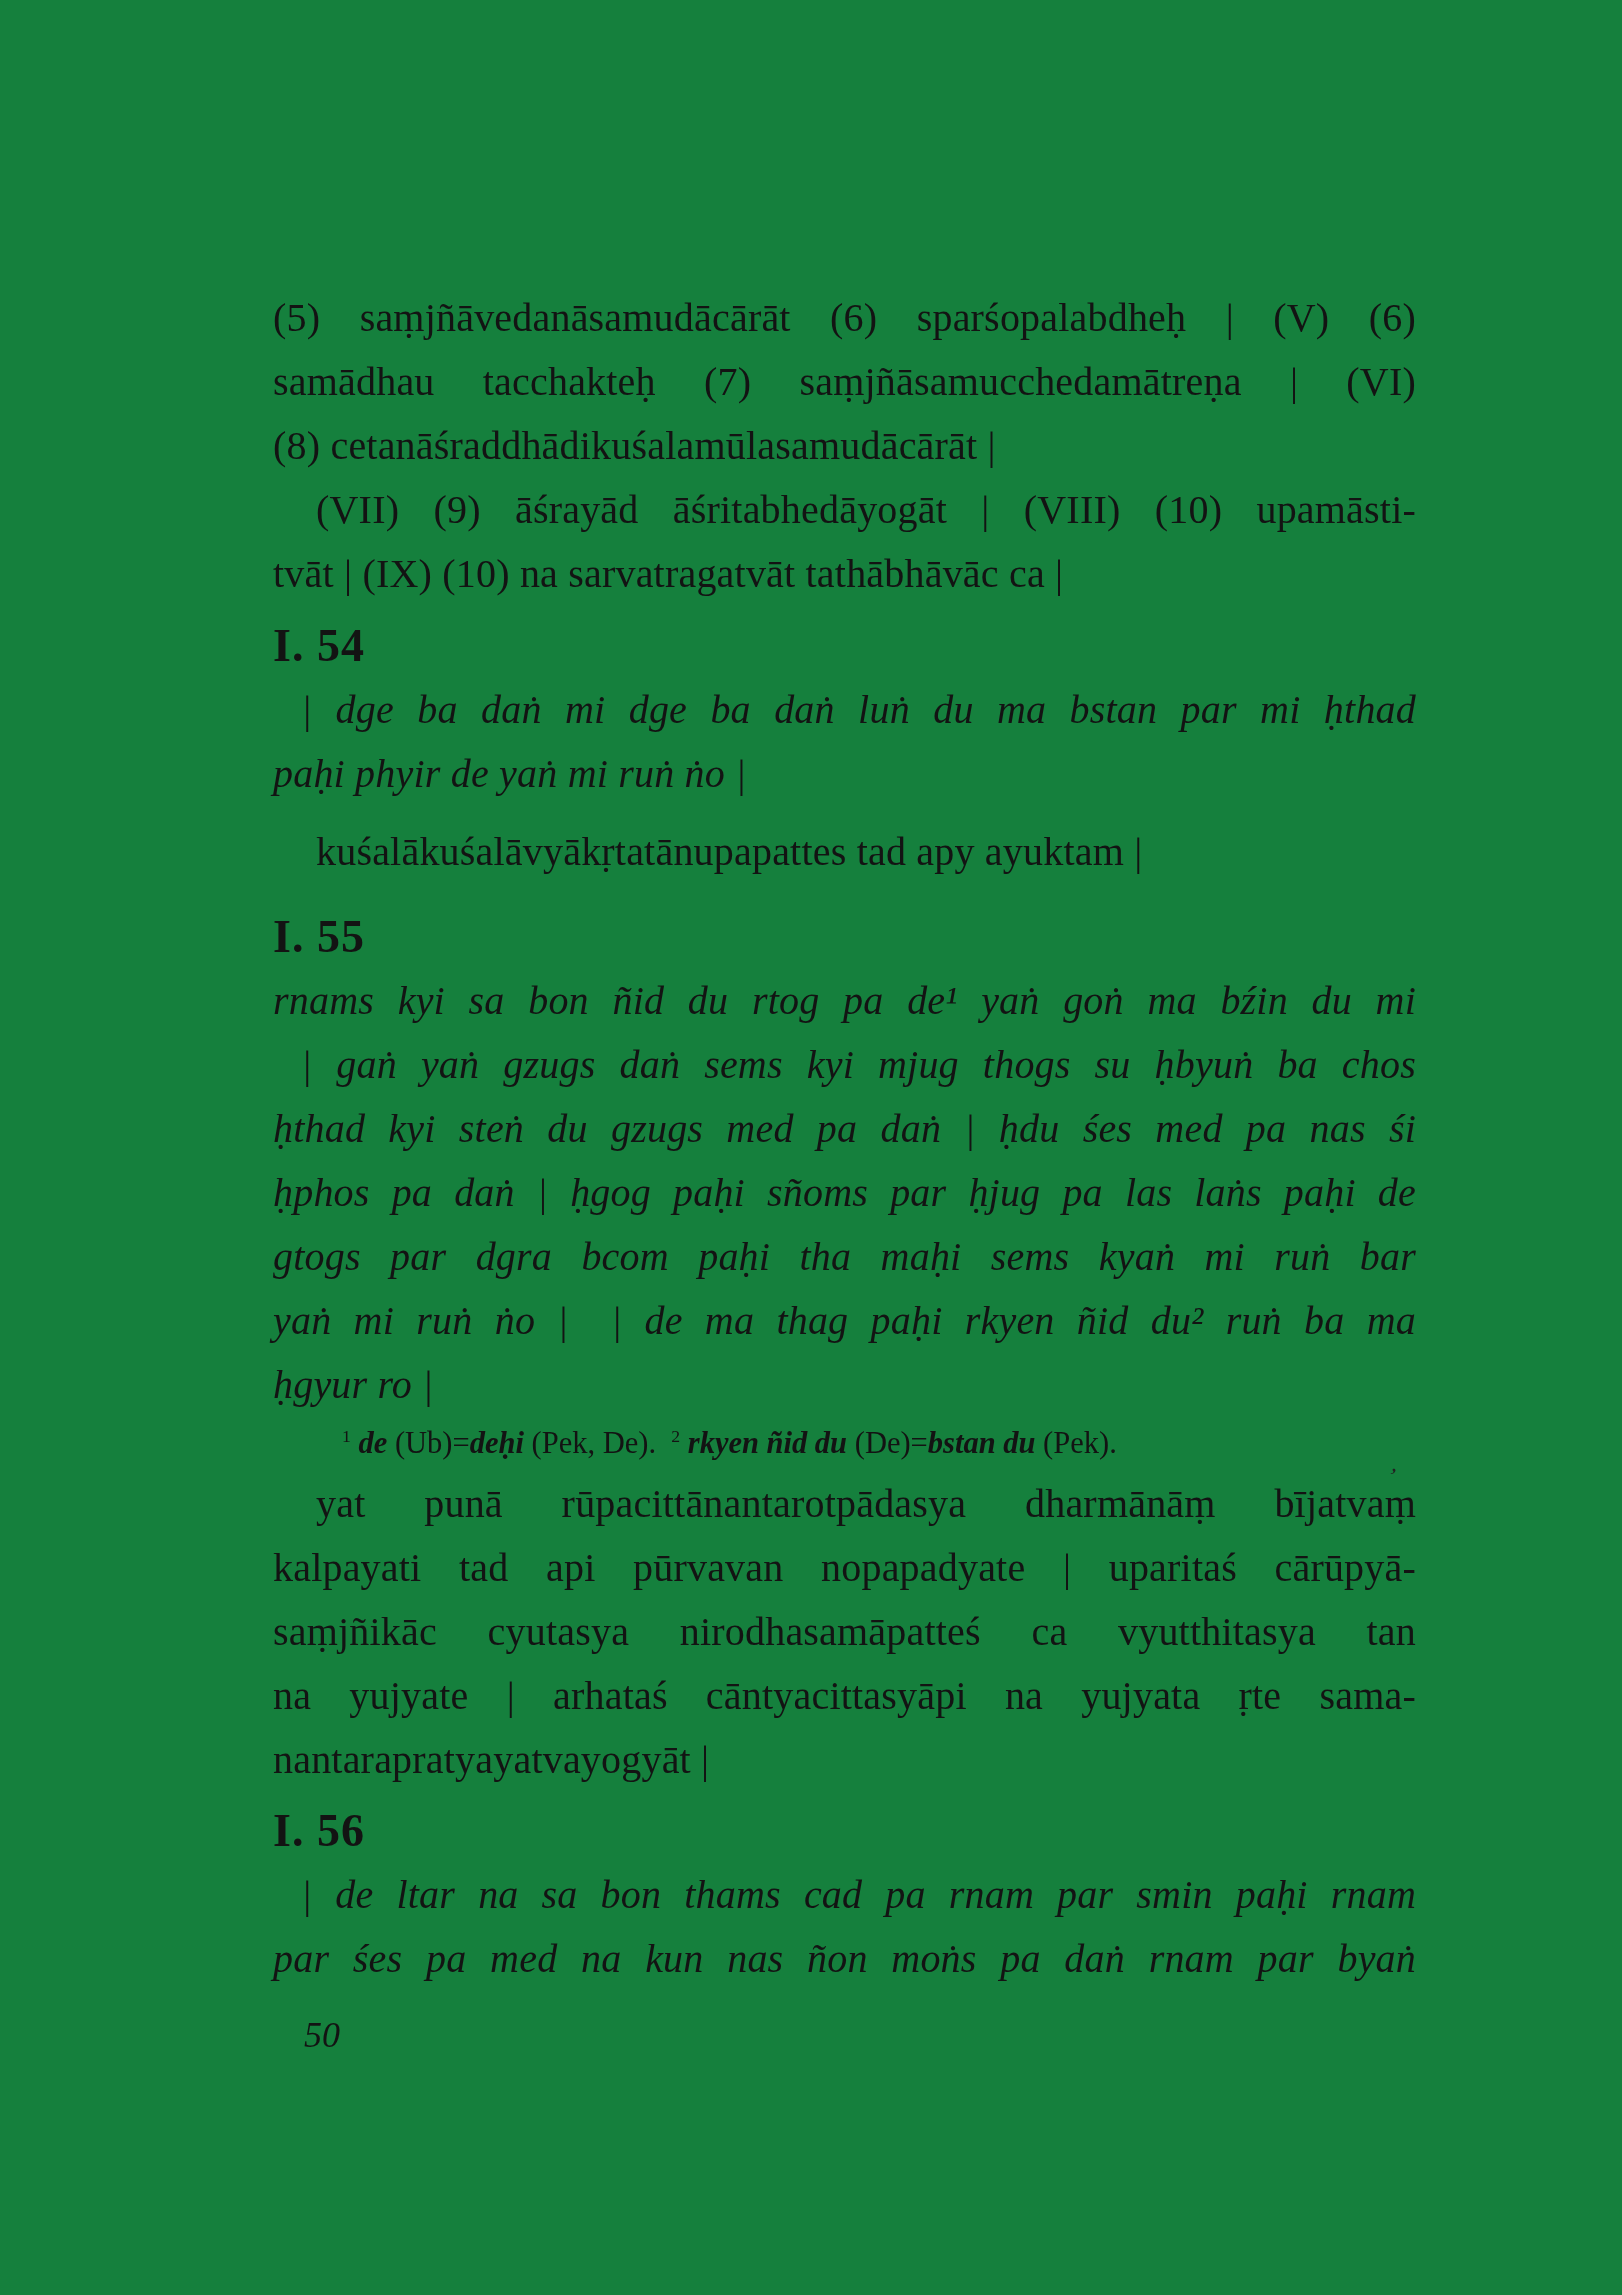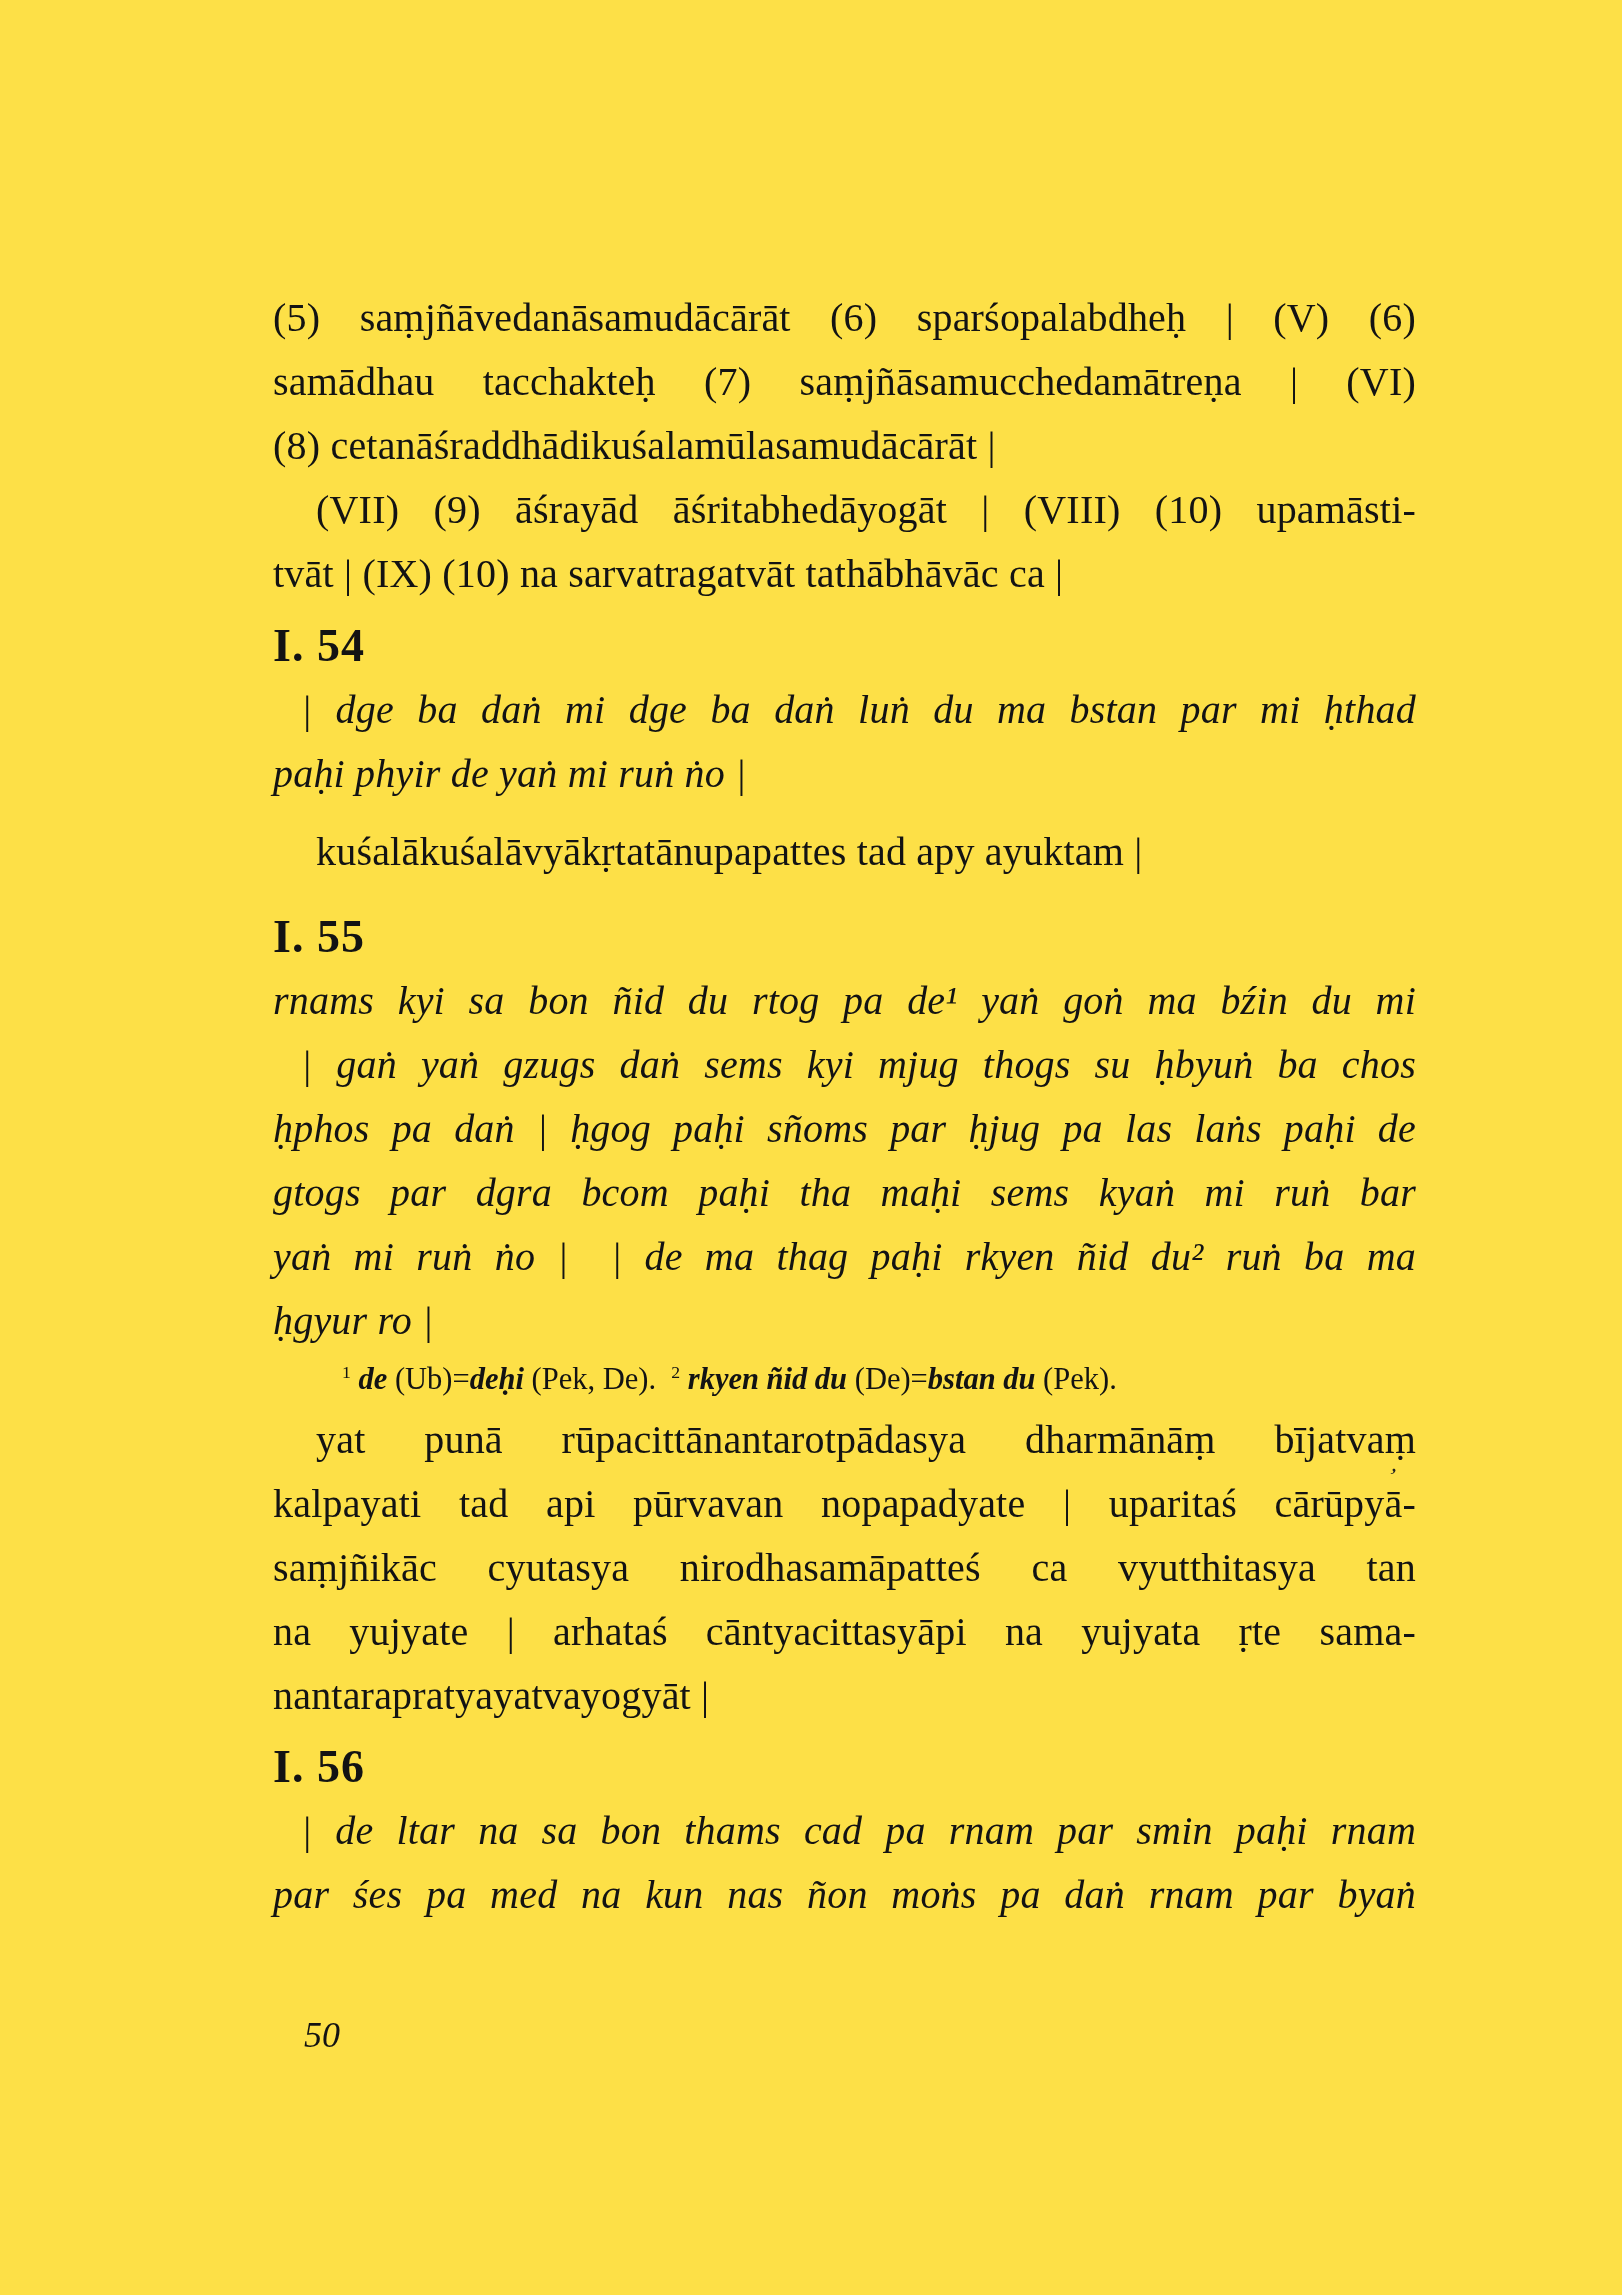--- a/index.html
+++ b/index.html
@@ -2,21 +2,21 @@
 <html style="font-size:11px"><head>
 <meta charset="utf-8">
 <title>Document</title>
 <style>
   html,body{margin:0;padding:0;background:#e8e8e8;}
   .page{
     position:relative;
     width:1622px;
     height:2295px;
     margin:0 auto;
-    background:#fde047;
+    background:#15803d;
     color:#131313;
     font-family:"Liberation Serif", serif;
     overflow:hidden;
   }
   .text-block{
     position:absolute;
     left:273px;
     top:286px;
     width:1143px;
   }
@@ -98,20 +98,21 @@
 
     <div class="mt20">
       <div class="ln ind">kuśalākuśalāvyākṛtatānupapattes tad apy ayuktam |</div>
     </div>
 
     <div class="hd mt30">I. 55</div>
 
     <div class="tib">
       <div class="ln j">rnams kyi sa bon ñid du rtog pa de¹ yaṅ goṅ ma bźin du mi</div>
       <div class="ln j tind">| gaṅ yaṅ gzugs daṅ sems kyi mjug thogs su ḥbyuṅ ba chos</div>
+      <div class="ln j">ḥthad kyi steṅ du gzugs med pa daṅ | ḥdu śes med pa nas śi</div>
       <div class="ln j">ḥphos pa daṅ | ḥgog paḥi sñoms par ḥjug pa las laṅs paḥi de</div>
       <div class="ln j">gtogs par dgra bcom paḥi tha maḥi sems kyaṅ mi ruṅ bar</div>
       <div class="ln j">yaṅ mi ruṅ ṅo |  | de ma thag paḥi rkyen ñid du² ruṅ ba ma</div>
       <div class="ln">ḥgyur ro |</div>
     </div>
 
     <div class="fn mt6"><span class="sup">1</span><span class="it"> de </span><span>(Ub)=</span><span class="it">deḥi</span><span> (Pek, De).  </span><span class="sup">2</span><span class="it"> rkyen ñid du </span><span>(De)=</span><span class="it">bstan du</span><span> (Pek).</span></div>
 
     <div class="mt10">
       <div class="ln j ind">yat punā rūpacittānantarotpādasya dharmānāṃ bījatvaṃ</div>

